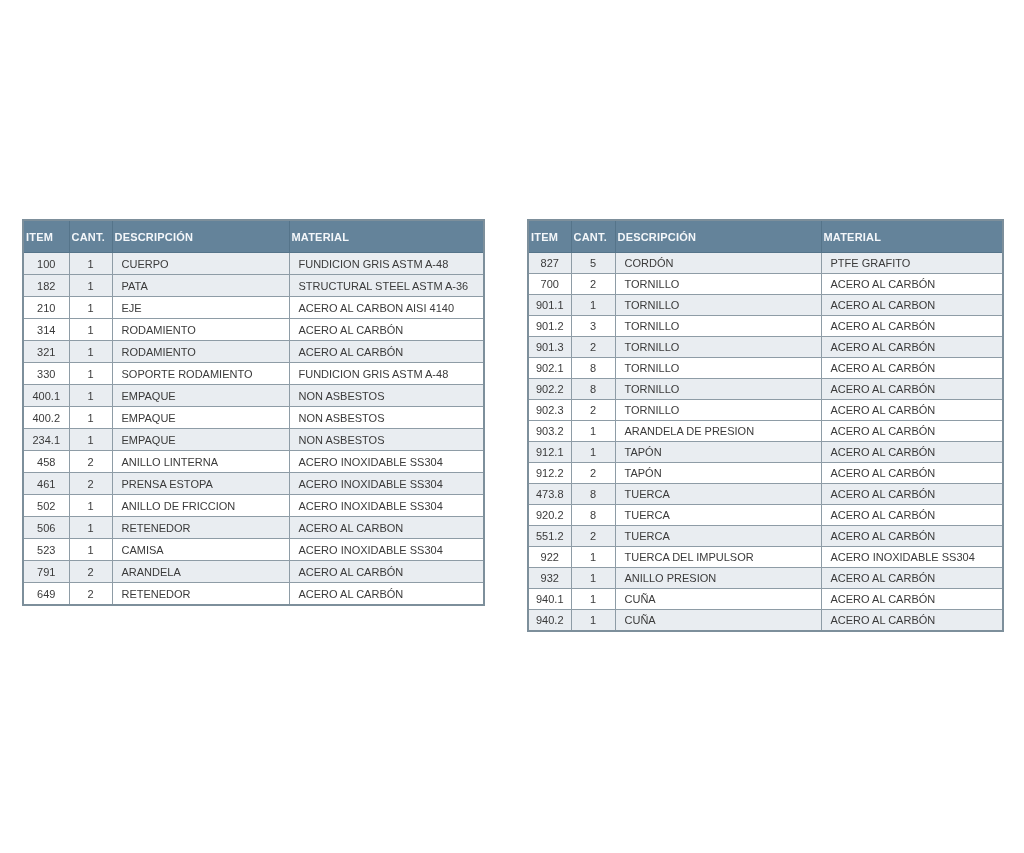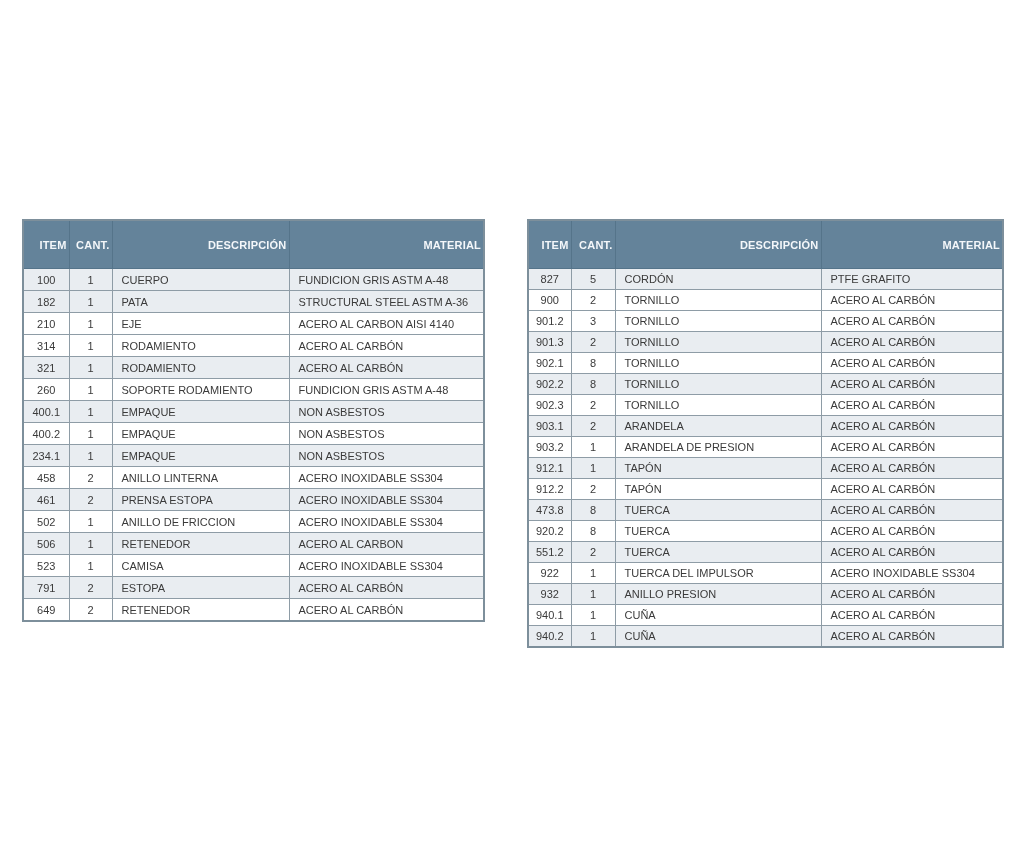--- a/index.html
+++ b/index.html
@@ -22,24 +22,24 @@
     border: 2px solid #7d8f9b;
   }
   #table-left  { left: 22px;  top: 219px; width: 461px; }
   #table-right { left: 527px; top: 219px; width: 475px; }
 
   .parts-table th {
     background: #64839a;
     color: #f4f7fa;
     font-size: 11px;
     font-weight: bold;
-    text-align: right;
+    text-align: left;
     height: 23px;
     border: 1px solid #55748a;
-    padding: 12px 2px;
+    padding: 4px 2px;
     letter-spacing: 0.2px;
   }
   .parts-table td {
     font-size: 11px;
     color: #3a3a3a;
     border: 1px solid #8e9ca6;
     background: #ffffff;
     padding: 0 3px;
     white-space: nowrap;
     overflow: hidden;
@@ -107,21 +107,21 @@
           <td class="l">RODAMIENTO</td>
           <td class="l">ACERO AL CARBÓN</td>
         </tr>
         <tr class="alt">
           <td class="c">321</td>
           <td class="c">1</td>
           <td class="l">RODAMIENTO</td>
           <td class="l">ACERO AL CARBÓN</td>
         </tr>
         <tr>
-          <td class="c">260</td>
+          <td class="c">330</td>
           <td class="c">1</td>
           <td class="l">SOPORTE RODAMIENTO</td>
           <td class="l">FUNDICION GRIS ASTM A-48</td>
         </tr>
         <tr class="alt">
           <td class="c">400.1</td>
           <td class="c">1</td>
           <td class="l">EMPAQUE</td>
           <td class="l">NON ASBESTOS</td>
         </tr>
@@ -163,21 +163,21 @@
         </tr>
         <tr>
           <td class="c">523</td>
           <td class="c">1</td>
           <td class="l">CAMISA</td>
           <td class="l">ACERO INOXIDABLE SS304</td>
         </tr>
         <tr class="alt">
           <td class="c">791</td>
           <td class="c">2</td>
-          <td class="l">ESTOPA</td>
+          <td class="l">ARANDELA</td>
           <td class="l">ACERO AL CARBÓN</td>
         </tr>
         <tr>
           <td class="c">649</td>
           <td class="c">2</td>
           <td class="l">RETENEDOR</td>
           <td class="l">ACERO AL CARBÓN</td>
         </tr>
       </tbody>
   </table>
@@ -198,24 +198,30 @@
         </tr>
       </thead>
     <tbody>
         <tr class="alt">
           <td class="c">827</td>
           <td class="c">5</td>
           <td class="l">CORDÓN</td>
           <td class="l">PTFE GRAFITO</td>
         </tr>
         <tr>
-          <td class="c">900</td>
-          <td class="c">2</td>
-          <td class="l">TORNILLO</td>
-          <td class="l">ACERO AL CARBÓN</td>
+          <td class="c">700</td>
+          <td class="c">2</td>
+          <td class="l">TORNILLO</td>
+          <td class="l">ACERO AL CARBÓN</td>
+        </tr>
+        <tr class="alt">
+          <td class="c">901.1</td>
+          <td class="c">1</td>
+          <td class="l">TORNILLO</td>
+          <td class="l">ACERO AL CARBON</td>
         </tr>
         <tr>
           <td class="c">901.2</td>
           <td class="c">3</td>
           <td class="l">TORNILLO</td>
           <td class="l">ACERO AL CARBÓN</td>
         </tr>
         <tr class="alt">
           <td class="c">901.3</td>
           <td class="c">2</td>
@@ -231,26 +237,20 @@
         <tr class="alt">
           <td class="c">902.2</td>
           <td class="c">8</td>
           <td class="l">TORNILLO</td>
           <td class="l">ACERO AL CARBÓN</td>
         </tr>
         <tr>
           <td class="c">902.3</td>
           <td class="c">2</td>
           <td class="l">TORNILLO</td>
-          <td class="l">ACERO AL CARBÓN</td>
-        </tr>
-        <tr class="alt">
-          <td class="c">903.1</td>
-          <td class="c">2</td>
-          <td class="l">ARANDELA</td>
           <td class="l">ACERO AL CARBÓN</td>
         </tr>
         <tr>
           <td class="c">903.2</td>
           <td class="c">1</td>
           <td class="l">ARANDELA DE PRESION</td>
           <td class="l">ACERO AL CARBÓN</td>
         </tr>
         <tr class="alt">
           <td class="c">912.1</td>

